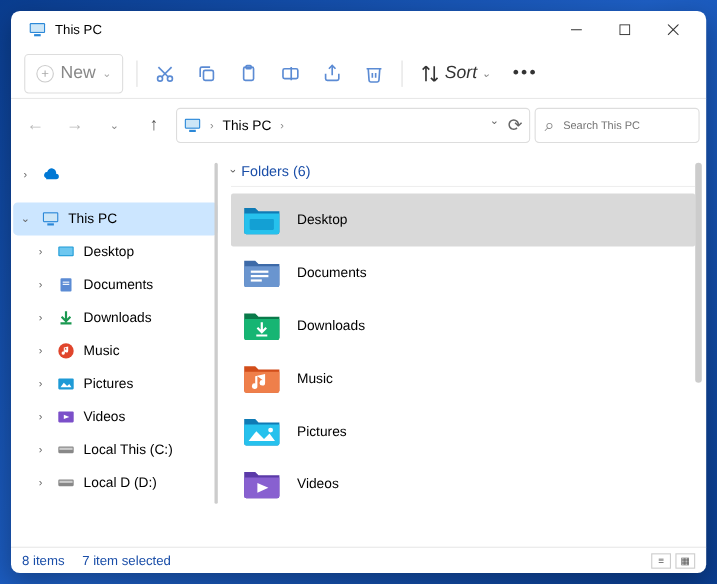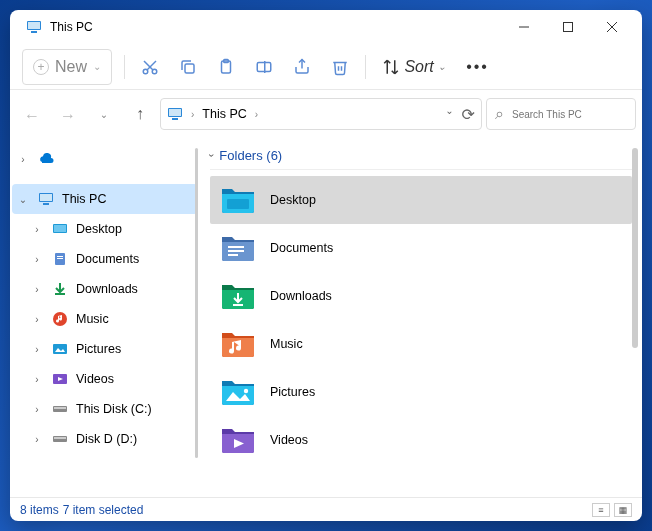--- a/index.html
+++ b/index.html
@@ -34,21 +34,21 @@
   .nitem .nicon { width:16px; height:16px; margin:0 4px;}
   .main { flex:1; padding:8px 10px; overflow:hidden; position:relative; }
   .section-hdr { display:flex; align-items:center; gap:6px; color:#1a4ea8; font-size:13px; padding:2px 0 6px 0; border-bottom:1px solid #eee; margin-bottom:6px;}
   .section-hdr .chev2 { transform:rotate(90deg); font-size:10px; color:#555;}
   .folderlist { display:flex; flex-direction:column; }
   .fitem { display:flex; align-items:center; height:48px; padding:0 10px; border-radius:2px; cursor:pointer; gap:14px;}
   .fitem.sel { background:#d9d9d9; }
   .fitem .ficon { width:36px; height:30px; }
   .fitem .flabel { font-size:12.5px; }
   .mainscroll { position:absolute; right:4px; top:10px; width:6px; height:200px; background:#ccc; border-radius:3px;}
-  .status { height:24px; border-top:1px solid #e8e8e8; display:flex; align-items:center; padding:0 10px; font-size:12px; color:#1a4ea8; gap:4px;}
+  .status { height:24px; border-top:1px solid #e8e8e8; display:flex; align-items:center; padding:0 10px; font-size:12px; color:#1a4ea8; gap:16px;}
   .status .viewbtns { margin-left:auto; display:flex; gap:4px; color:#555;}
   .viewbtns span{border:1px solid #ccc; width:18px; height:14px; display:flex;align-items:center;justify-content:center;font-size:9px;}
   
 </style>
 </head>
 <body>
 
 <div class="window">
   <div class="titlebar">
     <svg class="ticon" viewBox="0 0 16 16">
@@ -223,29 +223,29 @@
             <polygon points="6,6 11,8 6,10" fill="#fff"></polygon>
           </svg>
         <span>Videos</span>
       </div>
       <div class="nitem" style="padding-left:18px;">
         <span class="exp">›</span>
         <svg class="nicon" viewBox="0 0 16 16">
             <rect x="1" y="5" width="14" height="6" rx="1" fill="#888"></rect>
             <rect x="2" y="6" width="12" height="2" fill="#ccc"></rect>
           </svg>
-        <span>This Disk (C:)</span>
+        <span>Local This (C:)</span>
       </div>
       <div class="nitem" style="padding-left:18px;">
         <span class="exp">›</span>
         <svg class="nicon" viewBox="0 0 16 16">
             <rect x="1" y="5" width="14" height="6" rx="1" fill="#888"></rect>
             <rect x="2" y="6" width="12" height="2" fill="#ccc"></rect>
           </svg>
-        <span>Disk D (D:)</span>
+        <span>Local D (D:)</span>
       </div>
       <div class="navscroll"></div>
     </div>
 
     <div class="main">
       <div class="section-hdr">
         <span class="chev2">›</span>
         <span>Folders (6)</span>
       </div>
       <div class="folderlist">

